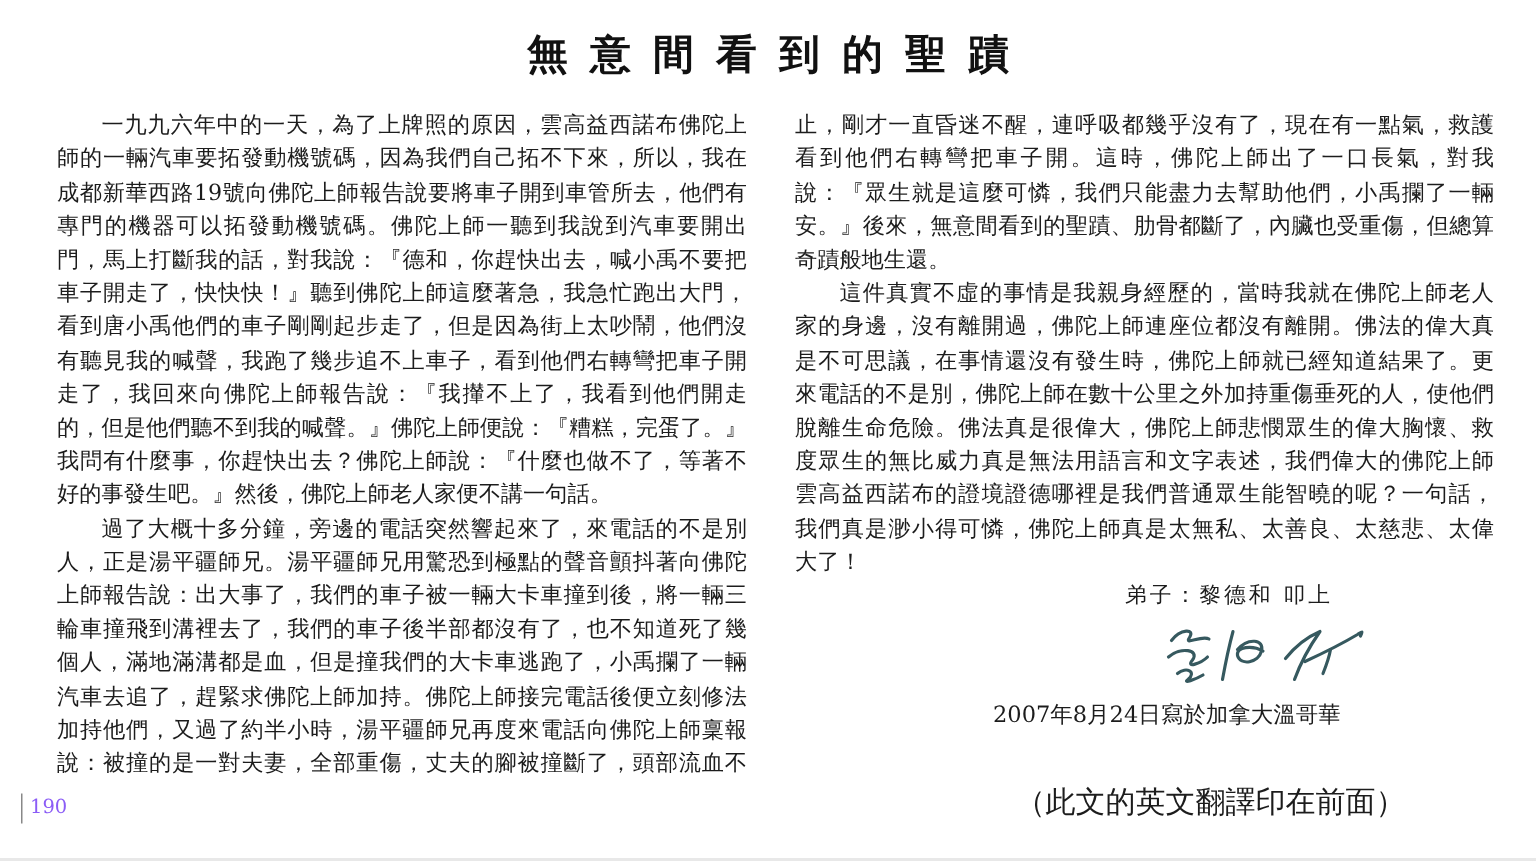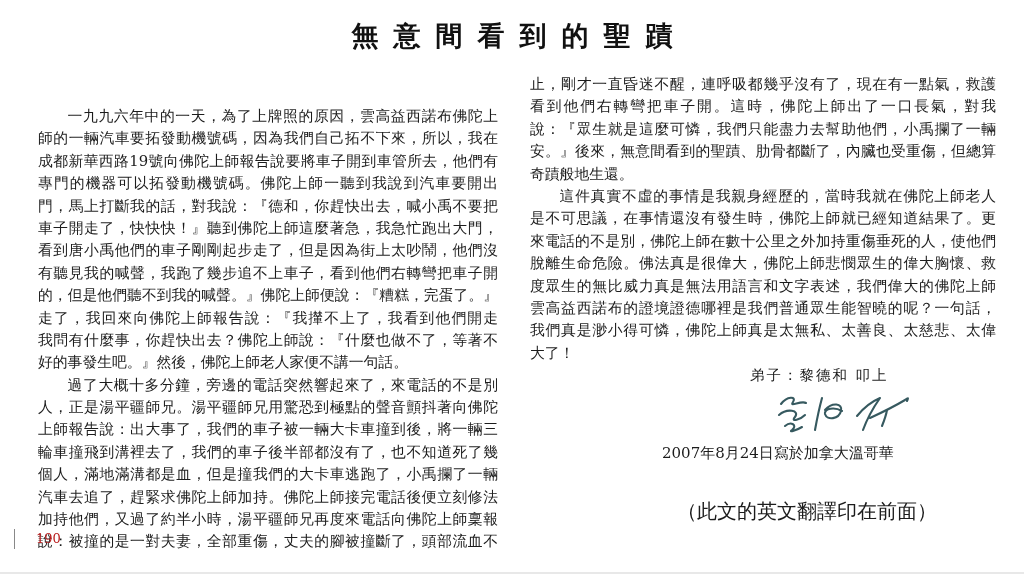--- a/index.html
+++ b/index.html
@@ -7,79 +7,80 @@
     position:relative;width:1024px;height:572px;background:#ffffff;
     font-family:"DejaVu Serif","Liberation Serif",serif;color:#1c1c1c;
     overflow:hidden;
   }
   .title{
     position:absolute;top:18px;left:0;width:1024px;text-align:center;
     font-size:27px;font-weight:700;letter-spacing:15px;text-indent:15px;
     color:#111;
   }
   .col{position:absolute;top:73px;font-size:14.8px;}
-  .col-left{left:38px;width:460px;margin-top:32px;}
+  .col-left{left:38px;width:460px;}
   .col-right{left:530px;width:466px;}
   .line{
     height:22.4px;line-height:22.4px;
     text-align:justify;text-align-last:justify;text-justify:inter-character;
     overflow:hidden;white-space:nowrap;
   }
   .line.first{text-indent:2em;}
   .line.end{text-align-last:left;}
   .signoff{
     height:22.4px;line-height:22.4px;font-size:14.5px;
     padding-left:220px;letter-spacing:2px;
   }
   .signature-wrap{height:50px;margin-top:2px;padding-left:245px;}
   .dateline{height:22px;line-height:22px;font-size:15px;margin-top:4px;padding-left:132px;}
   .noteline{height:20px;line-height:20px;font-size:20px;margin-top:37px;padding-left:147px;}
   .pagenum{
-    position:absolute;left:14px;top:529px;font-size:13px;color:#b91c1c;
-    border-left:1px solid #888;padding-left:21px;line-height:20px;
+    position:absolute;left:14px;top:529px;font-size:13px;color:#8b5cf6;
+    border-left:1px solid #888;padding-left:5px;line-height:20px;
   }
 </style>
 </head>
 <body>
 
 <div class="page">
 
   <div class="title">無意間看到的聖蹟</div>
 
   <div class="col col-left">
       <div class="line first">一九九六年中的一天，為了上牌照的原因，雲高益西諾布佛陀上</div>
       <div class="line">師的一輛汽車要拓發動機號碼，因為我們自己拓不下來，所以，我在</div>
       <div class="line">成都新華西路19號向佛陀上師報告說要將車子開到車管所去，他們有</div>
       <div class="line">專門的機器可以拓發動機號碼。佛陀上師一聽到我說到汽車要開出</div>
       <div class="line">門，馬上打斷我的話，對我說：『德和，你趕快出去，喊小禹不要把</div>
       <div class="line">車子開走了，快快快！』聽到佛陀上師這麼著急，我急忙跑出大門，</div>
       <div class="line">看到唐小禹他們的車子剛剛起步走了，但是因為街上太吵鬧，他們沒</div>
       <div class="line">有聽見我的喊聲，我跑了幾步追不上車子，看到他們右轉彎把車子開</div>
+      <div class="line">走了，我回來向佛陀上師報告說：『我攆不上了，我看到他們開走</div>
       <div class="line">的，但是他們聽不到我的喊聲。』佛陀上師便說：『糟糕，完蛋了。』</div>
-      <div class="line">走了，我回來向佛陀上師報告說：『我攆不上了，我看到他們開走</div>
       <div class="line">我問有什麼事，你趕快出去？佛陀上師說：『什麼也做不了，等著不</div>
       <div class="line end">好的事發生吧。』然後，佛陀上師老人家便不講一句話。</div>
       <div class="line first">過了大概十多分鐘，旁邊的電話突然響起來了，來電話的不是別</div>
       <div class="line">人，正是湯平疆師兄。湯平疆師兄用驚恐到極點的聲音顫抖著向佛陀</div>
       <div class="line">上師報告說：出大事了，我們的車子被一輛大卡車撞到後，將一輛三</div>
       <div class="line">輪車撞飛到溝裡去了，我們的車子後半部都沒有了，也不知道死了幾</div>
       <div class="line">個人，滿地滿溝都是血，但是撞我們的大卡車逃跑了，小禹攔了一輛</div>
       <div class="line">汽車去追了，趕緊求佛陀上師加持。佛陀上師接完電話後便立刻修法</div>
       <div class="line">加持他們，又過了約半小時，湯平疆師兄再度來電話向佛陀上師稟報</div>
       <div class="line">說：被撞的是一對夫妻，全部重傷，丈夫的腳被撞斷了，頭部流血不</div>
     </div>
 
   <div class="col col-right">
     <div>
         <div class="line">止，剛才一直昏迷不醒，連呼吸都幾乎沒有了，現在有一點氣，救護</div>
         <div class="line">看到他們右轉彎把車子開。這時，佛陀上師出了一口長氣，對我</div>
         <div class="line">說：『眾生就是這麼可憐，我們只能盡力去幫助他們，小禹攔了一輛</div>
         <div class="line">安。』後來，無意間看到的聖蹟、肋骨都斷了，內臟也受重傷，但總算</div>
         <div class="line end">奇蹟般地生還。</div>
         <div class="line first">這件真實不虛的事情是我親身經歷的，當時我就在佛陀上師老人</div>
+        <div class="line">家的身邊，沒有離開過，佛陀上師連座位都沒有離開。佛法的偉大真</div>
         <div class="line">是不可思議，在事情還沒有發生時，佛陀上師就已經知道結果了。更</div>
         <div class="line">來電話的不是別，佛陀上師在數十公里之外加持重傷垂死的人，使他們</div>
         <div class="line">脫離生命危險。佛法真是很偉大，佛陀上師悲憫眾生的偉大胸懷、救</div>
         <div class="line">度眾生的無比威力真是無法用語言和文字表述，我們偉大的佛陀上師</div>
         <div class="line">雲高益西諾布的證境證德哪裡是我們普通眾生能智曉的呢？一句話，</div>
         <div class="line">我們真是渺小得可憐，佛陀上師真是太無私、太善良、太慈悲、太偉</div>
         <div class="line end">大了！</div>
       </div>
 
     <div class="signoff">弟子：黎德和 叩上</div>

